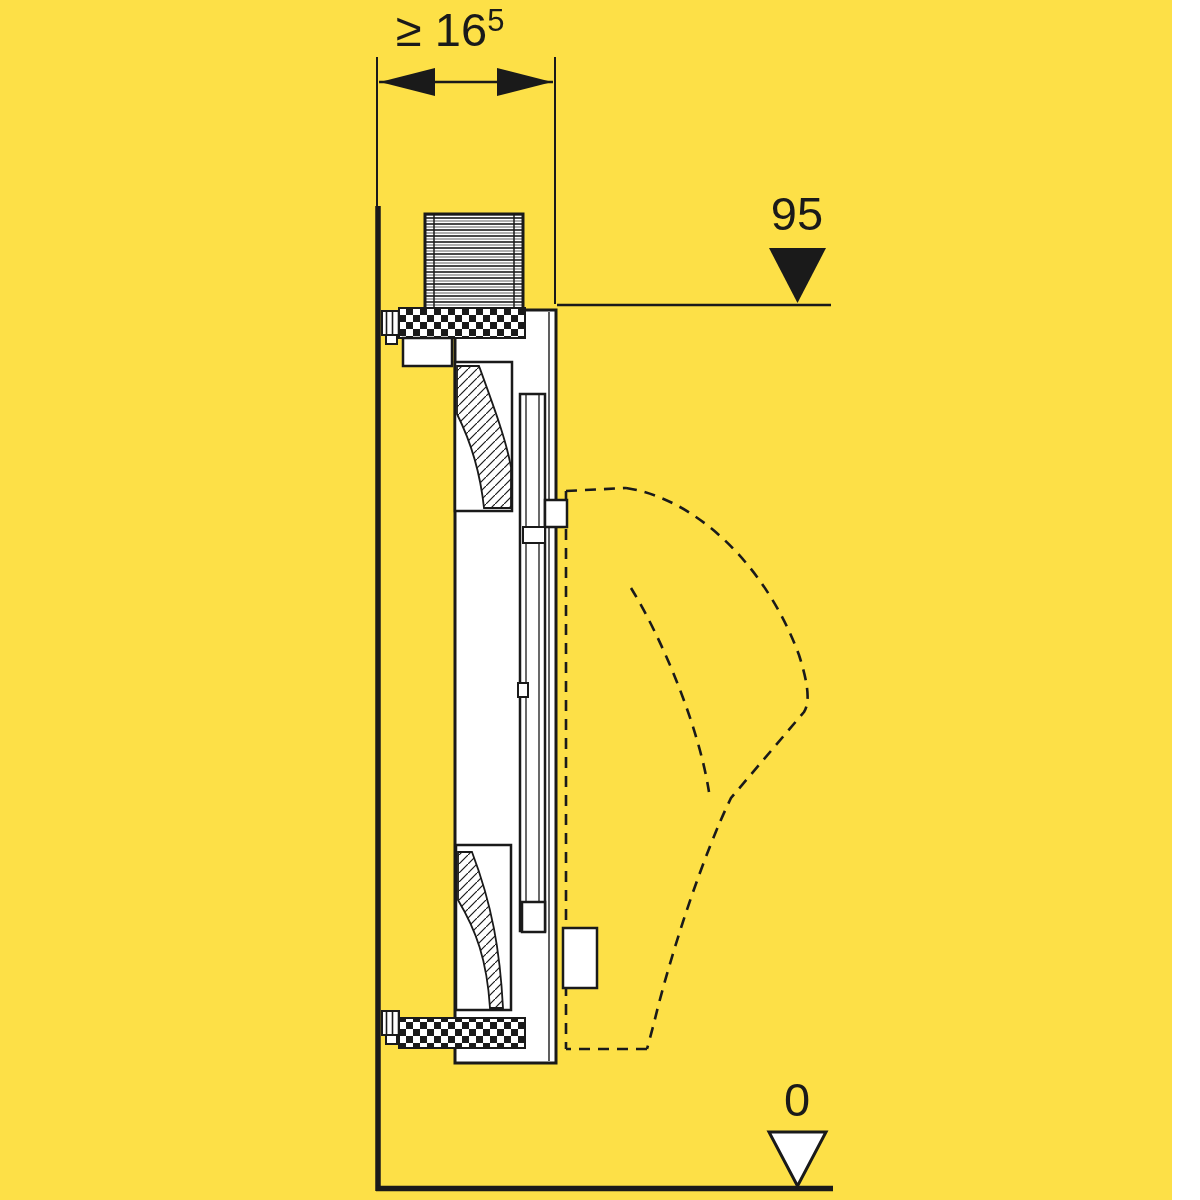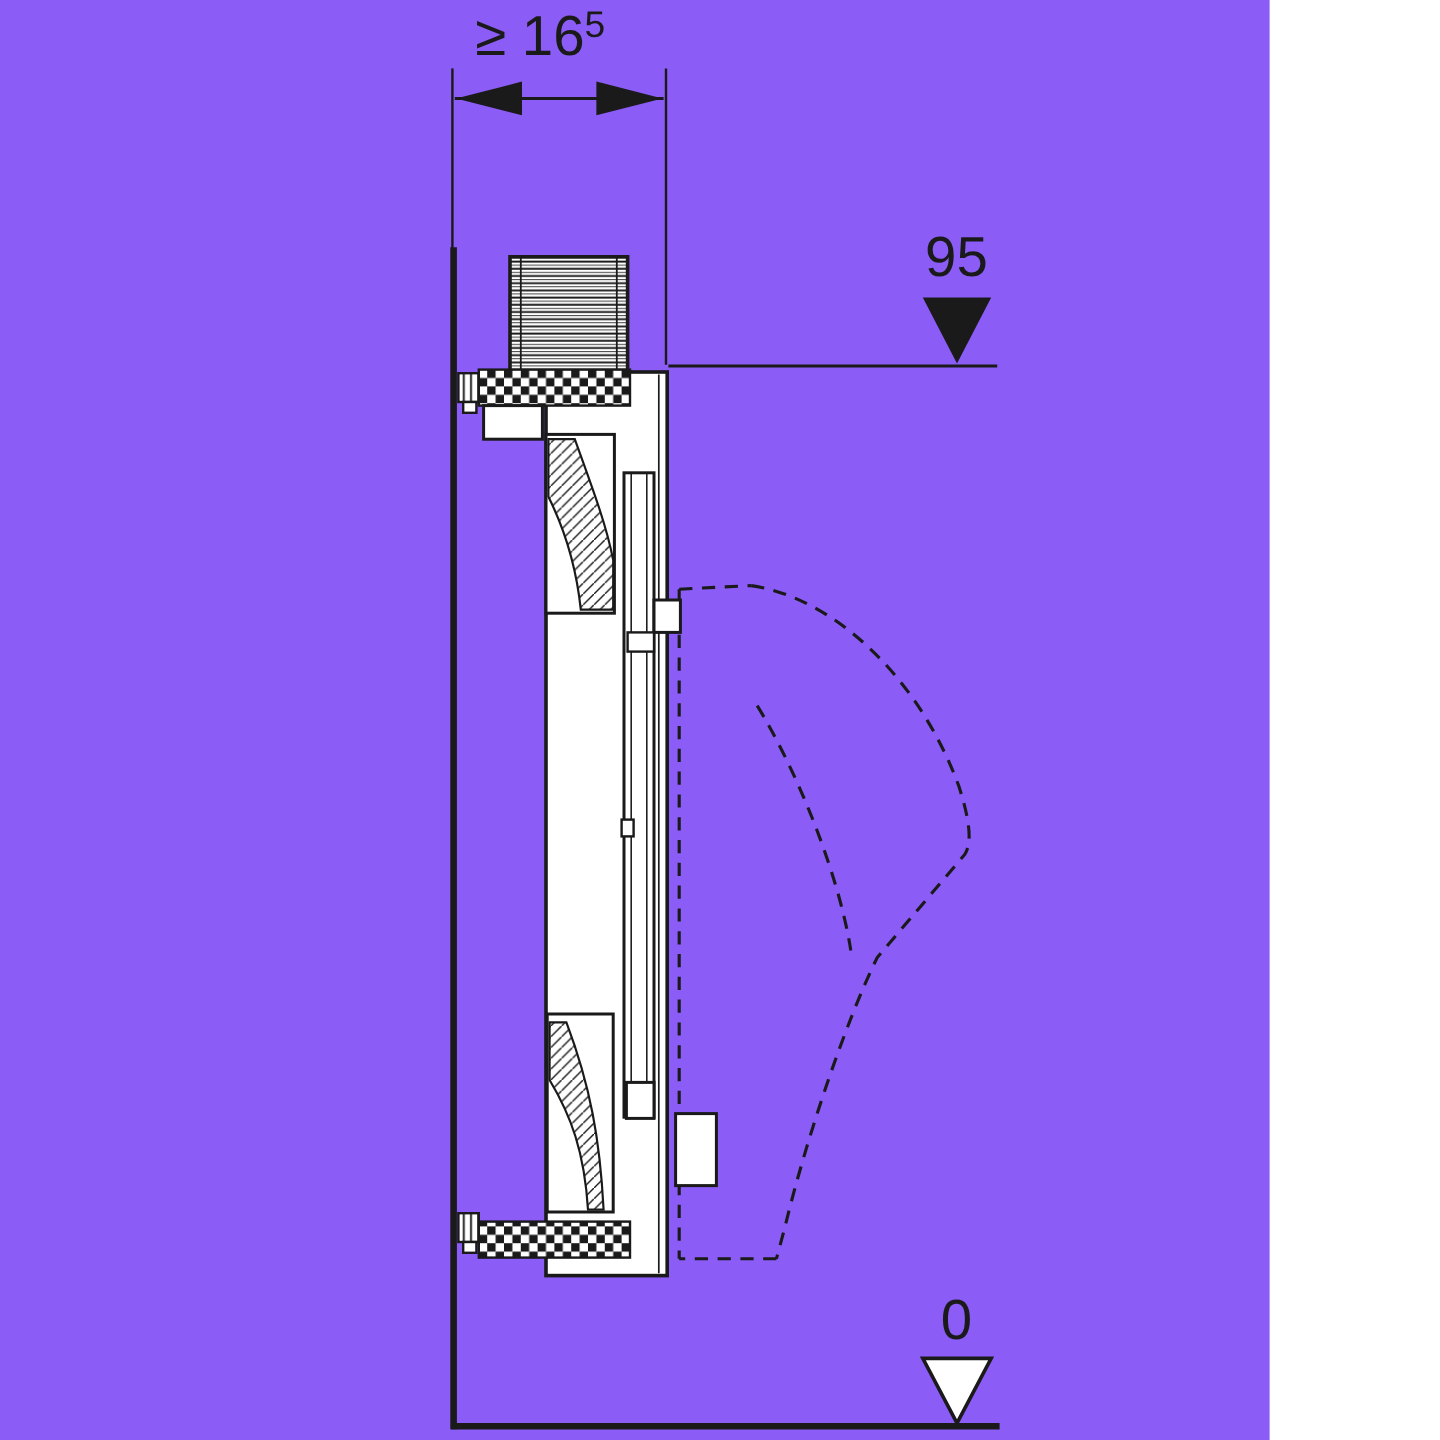--- a/index.html
+++ b/index.html
@@ -1,16 +1,16 @@
 <!DOCTYPE html>
 <html><head>
 <meta charset="utf-8">
 <style>
   html,body{margin:0;padding:0;background:#ffffff;}
-  .stage{position:relative;width:1058px;height:1200px;background:#8b5cf6;overflow:hidden;}
+  .stage{position:relative;width:1172px;height:1200px;background:#fde047;overflow:hidden;}
   svg{display:block;}
   .lbl{font-family:"Liberation Sans","DejaVu Sans",sans-serif;font-size:47px;fill:#1a1a1a;}
   .sup{font-size:31px;}
 </style>
 </head>
 <body>
 
 <div class="stage">
   <svg width="1200" height="1200" viewBox="0 0 1200 1200">
     <defs>

